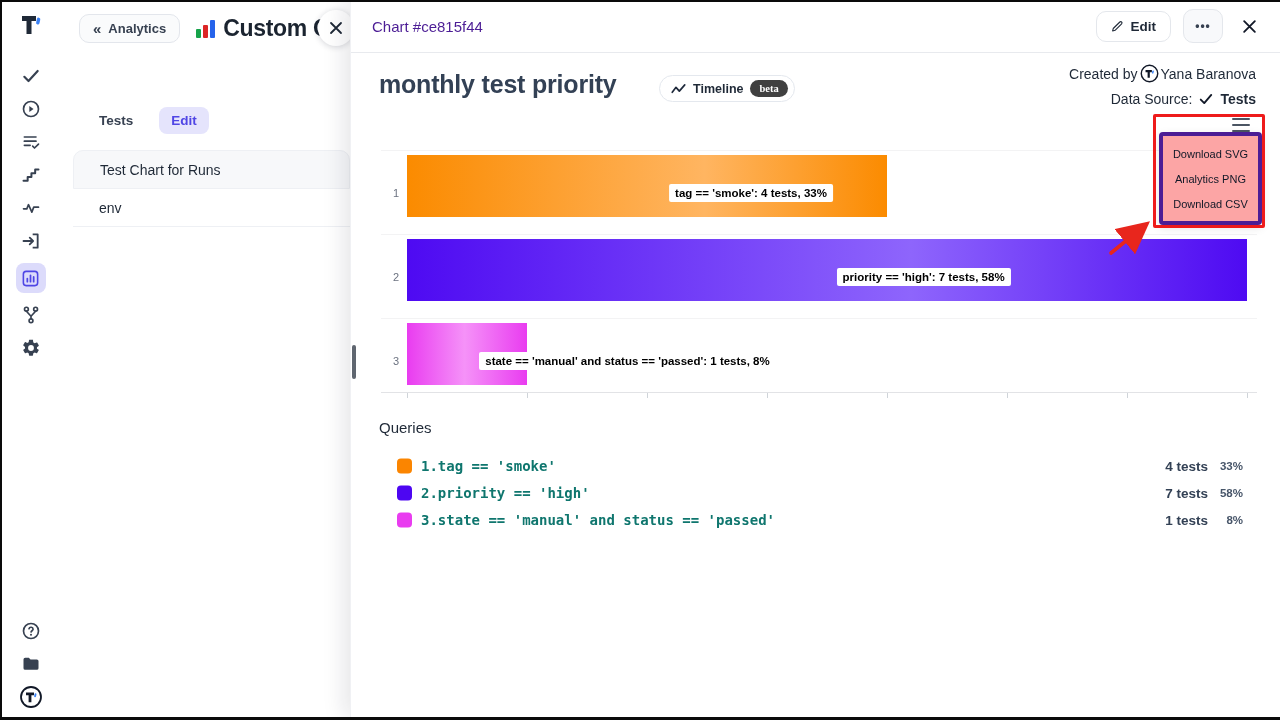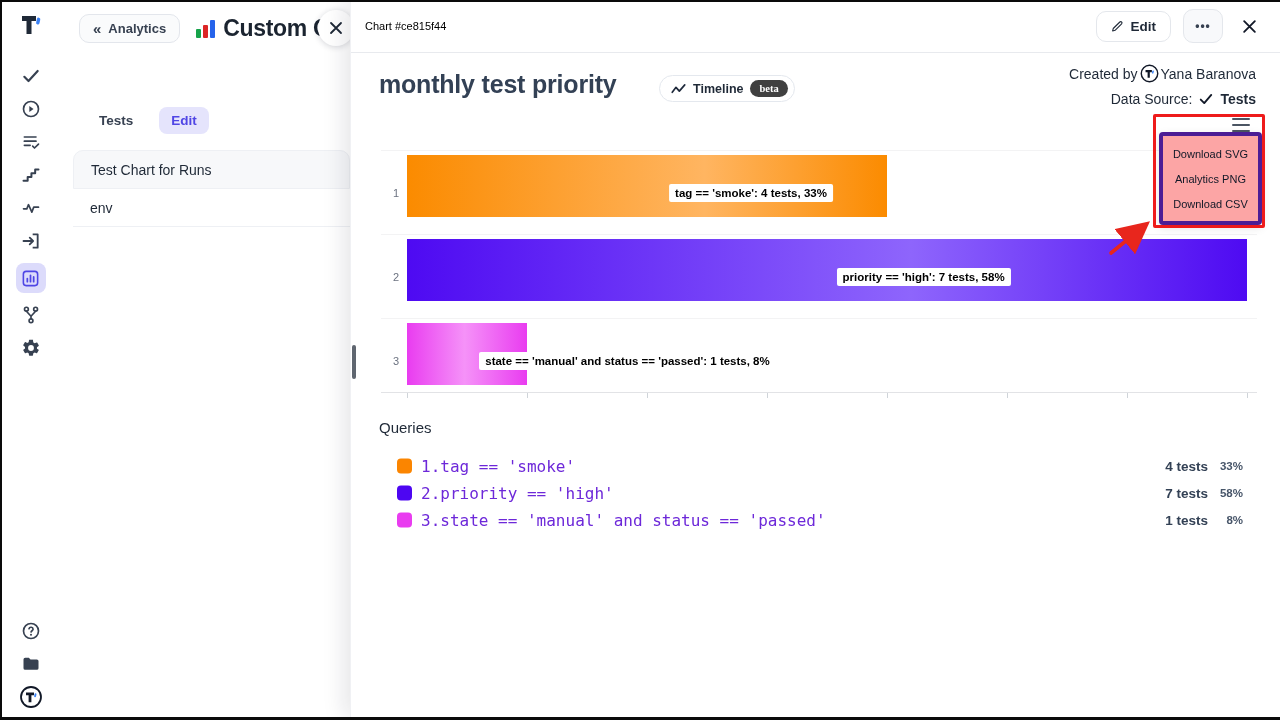--- a/index.html
+++ b/index.html
@@ -28,30 +28,30 @@
   .mini-chart i{display:block;width:5px;border-radius:1px;}
   .panel-title-clip{margin-left:8px;width:126px;overflow:hidden;white-space:nowrap;}
   .panel-title{font-size:23px;font-weight:800;letter-spacing:-.3px;color:#1b2430;}
   .panel-close{position:absolute;left:259px;top:8px;width:36px;height:36px;border-radius:999px;
                background:#fff;box-shadow:0 1px 6px rgba(15,23,42,.18);display:flex;align-items:center;
                justify-content:center;cursor:pointer;}
   .tabs{position:absolute;left:28px;top:105px;display:flex;align-items:center;gap:14px;}
   .tab{font-size:13.5px;font-weight:600;color:#374151;padding:6px 12px;border-radius:8px;cursor:pointer;}
   .tab.active{background:#e5e4fc;color:#5046e5;}
   .chart-list{position:absolute;left:14px;top:148px;right:0;}
-  .list-row{height:37px;display:flex;align-items:center;padding-left:17px;font-size:14px;color:#1f2937;
+  .list-row{height:37px;display:flex;align-items:center;padding-left:26px;font-size:14px;color:#1f2937;
             border-bottom:1px solid #eef0f4;cursor:pointer;background:#fff;}
   .list-row.selected{background:#f7f8fa;border-top-left-radius:10px;border-top-right-radius:10px;
                      border:1px solid #eef0f4;}
   
   .modal{position:absolute;left:350px;top:0;width:930px;bottom:3px;background:#fff;z-index:10;
          box-shadow:-7px 0 20px rgba(15,23,42,.10);border-left:1px solid #f0f1f4;}
   .modal-head{position:absolute;left:0;top:0;right:0;height:52px;border-bottom:1px solid #e8eaee;
               display:flex;align-items:center;}
-  .modal-title{margin-left:14px;font-size:11px;color:#000000;}
+  .modal-title{margin-left:21px;font-size:15px;color:#4c1d95;}
   .head-right{position:absolute;right:18px;top:0;height:52px;display:flex;align-items:center;gap:12px;}
   .edit-btn{display:flex;align-items:center;gap:7px;border:1px solid #e4e7ec;border-radius:10px;
             padding:7px 14px;font-size:13.5px;font-weight:600;color:#1f2937;background:#fff;cursor:pointer;}
   .dots-btn{border:1px solid #e4e7ec;border-radius:10px;width:38px;height:32px;display:flex;
             align-items:center;justify-content:center;background:#f8f9fb;cursor:pointer;
             font-size:12px;letter-spacing:1px;color:#374151;font-weight:700;}
   .x-btn{width:28px;height:28px;display:flex;align-items:center;justify-content:center;cursor:pointer;}
   
   .chart-title{position:absolute;left:28px;top:70px;font-size:25px;font-weight:700;color:#334155;
                letter-spacing:-.2px;}
@@ -90,22 +90,22 @@
   .tick{position:absolute;top:0;width:1px;height:5px;background:#cfd4d9;}
   .scroll-thumb{position:absolute;left:1px;top:345px;width:4px;height:34px;background:#5f6670;
                 border-radius:2px;z-index:20;cursor:grab;}
   
   .q-head{position:absolute;left:28px;top:419px;font-size:15px;font-weight:500;color:#1f2937;}
   .q-list{position:absolute;left:0;top:452px;right:0;}
   .q-row{position:relative;height:27px;}
   .q-swatch{position:absolute;left:46px;top:50%;transform:translateY(-50%);width:15px;height:15px;
             border-radius:4px;}
   .q-text{position:absolute;left:70px;top:50%;transform:translateY(-50%);
-          font-family:"DejaVu Sans Mono","Liberation Mono",monospace;font-size:16px;color:#6d28d9;
-          white-space:nowrap;}
+          font-family:"DejaVu Sans Mono","Liberation Mono",monospace;font-size:14px;color:#0f766e;
+          white-space:nowrap;font-weight:bold;}
   .q-tests{position:absolute;right:73px;top:50%;transform:translateY(-50%);font-size:13.5px;
            font-weight:700;color:#334155;}
   .q-pct{position:absolute;right:38px;top:50%;transform:translateY(-50%);font-size:11.5px;
          font-weight:700;color:#475569;}
   svg{display:block;}
 </style>
 </head>
 <body>
 
 <div class="rail">

